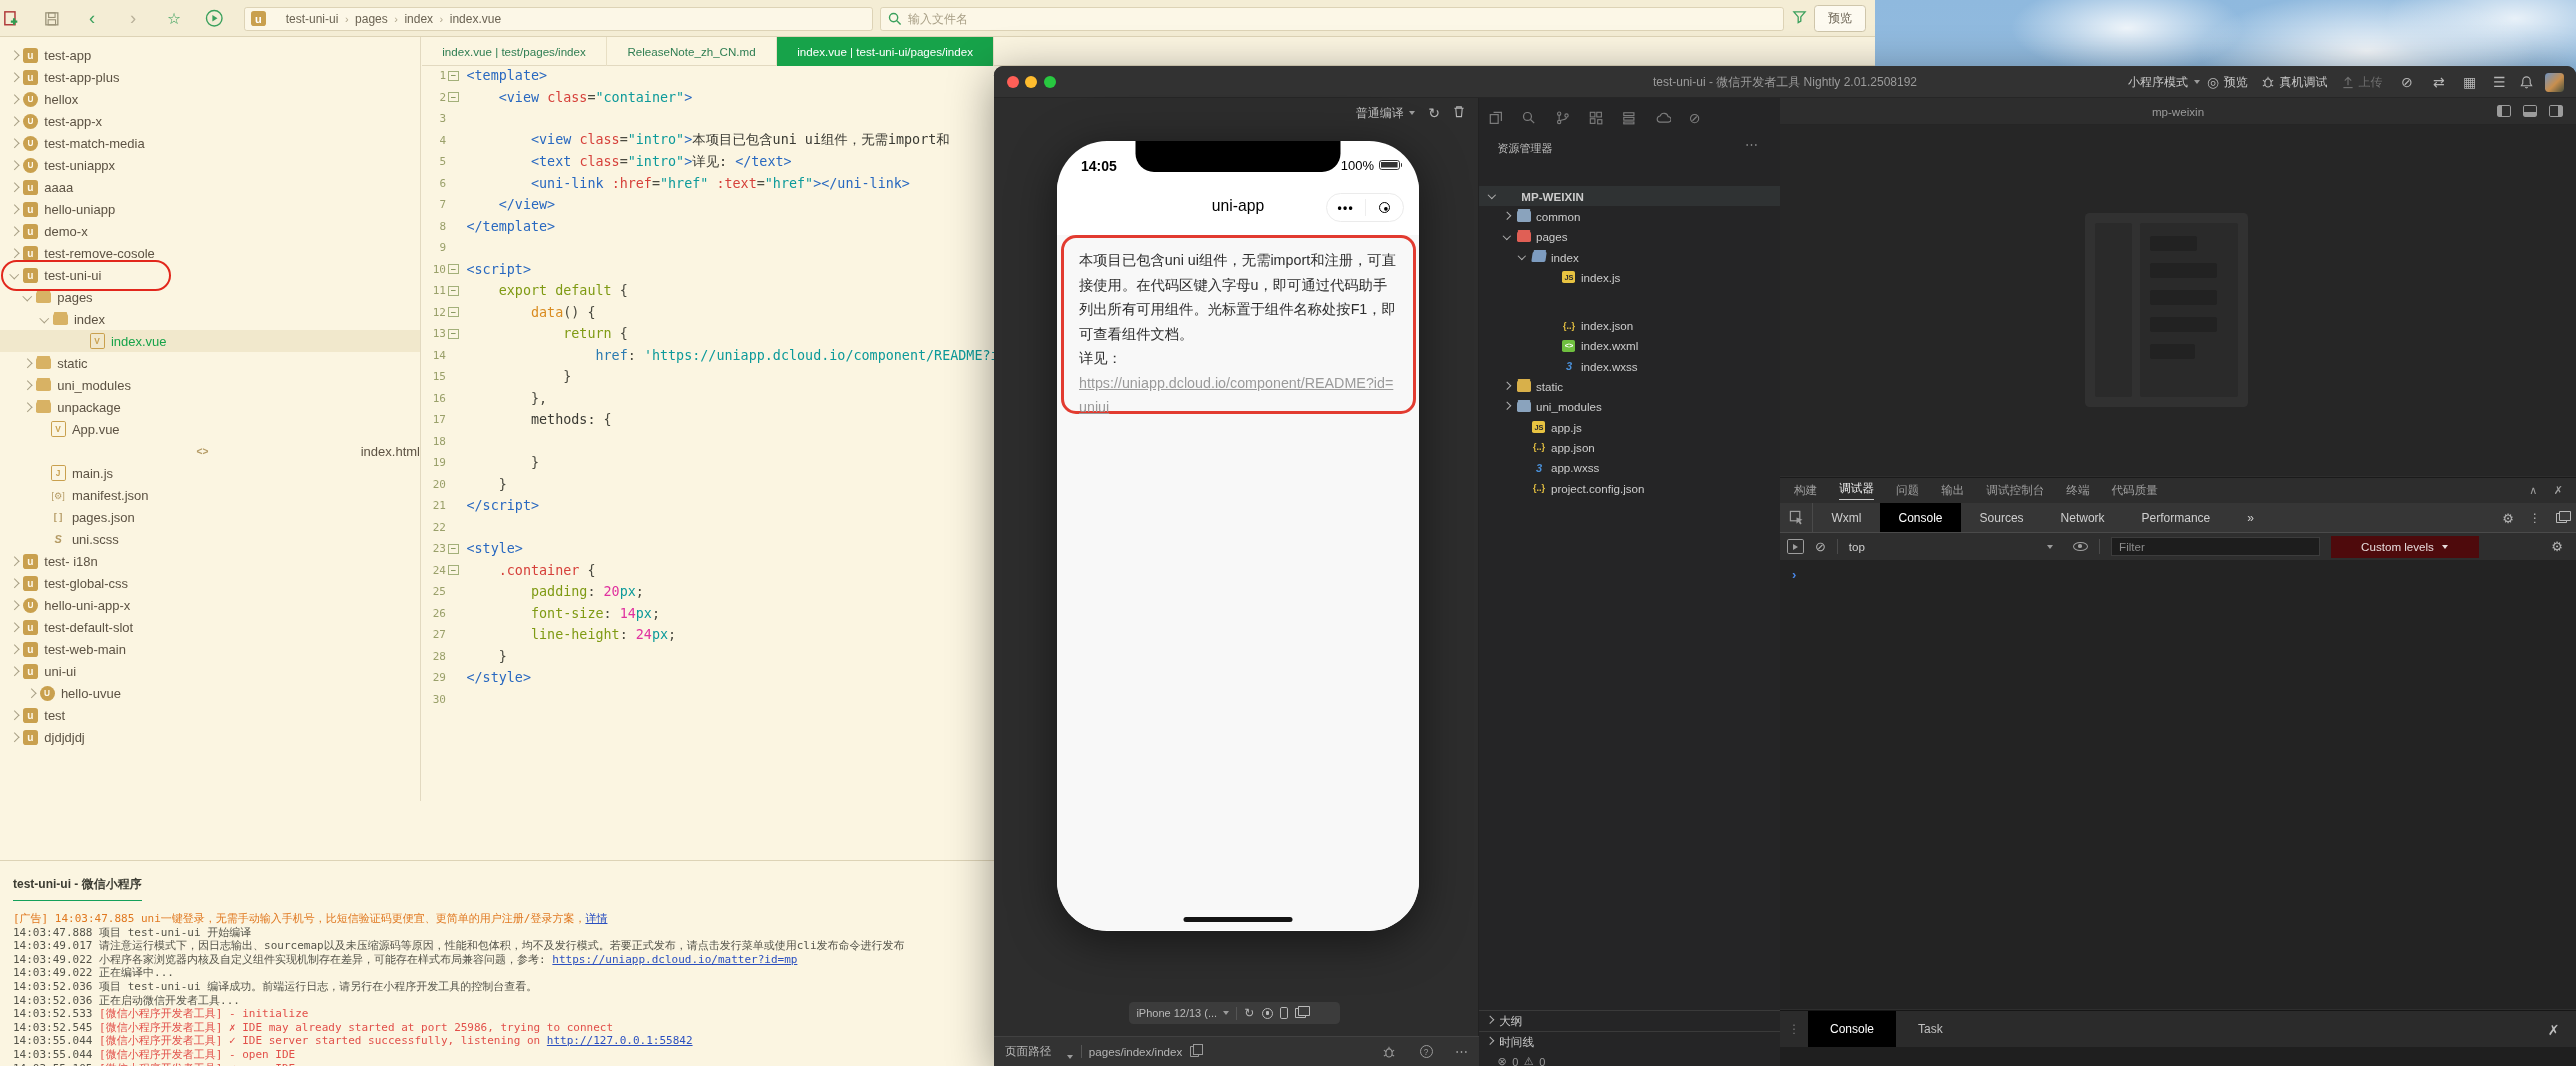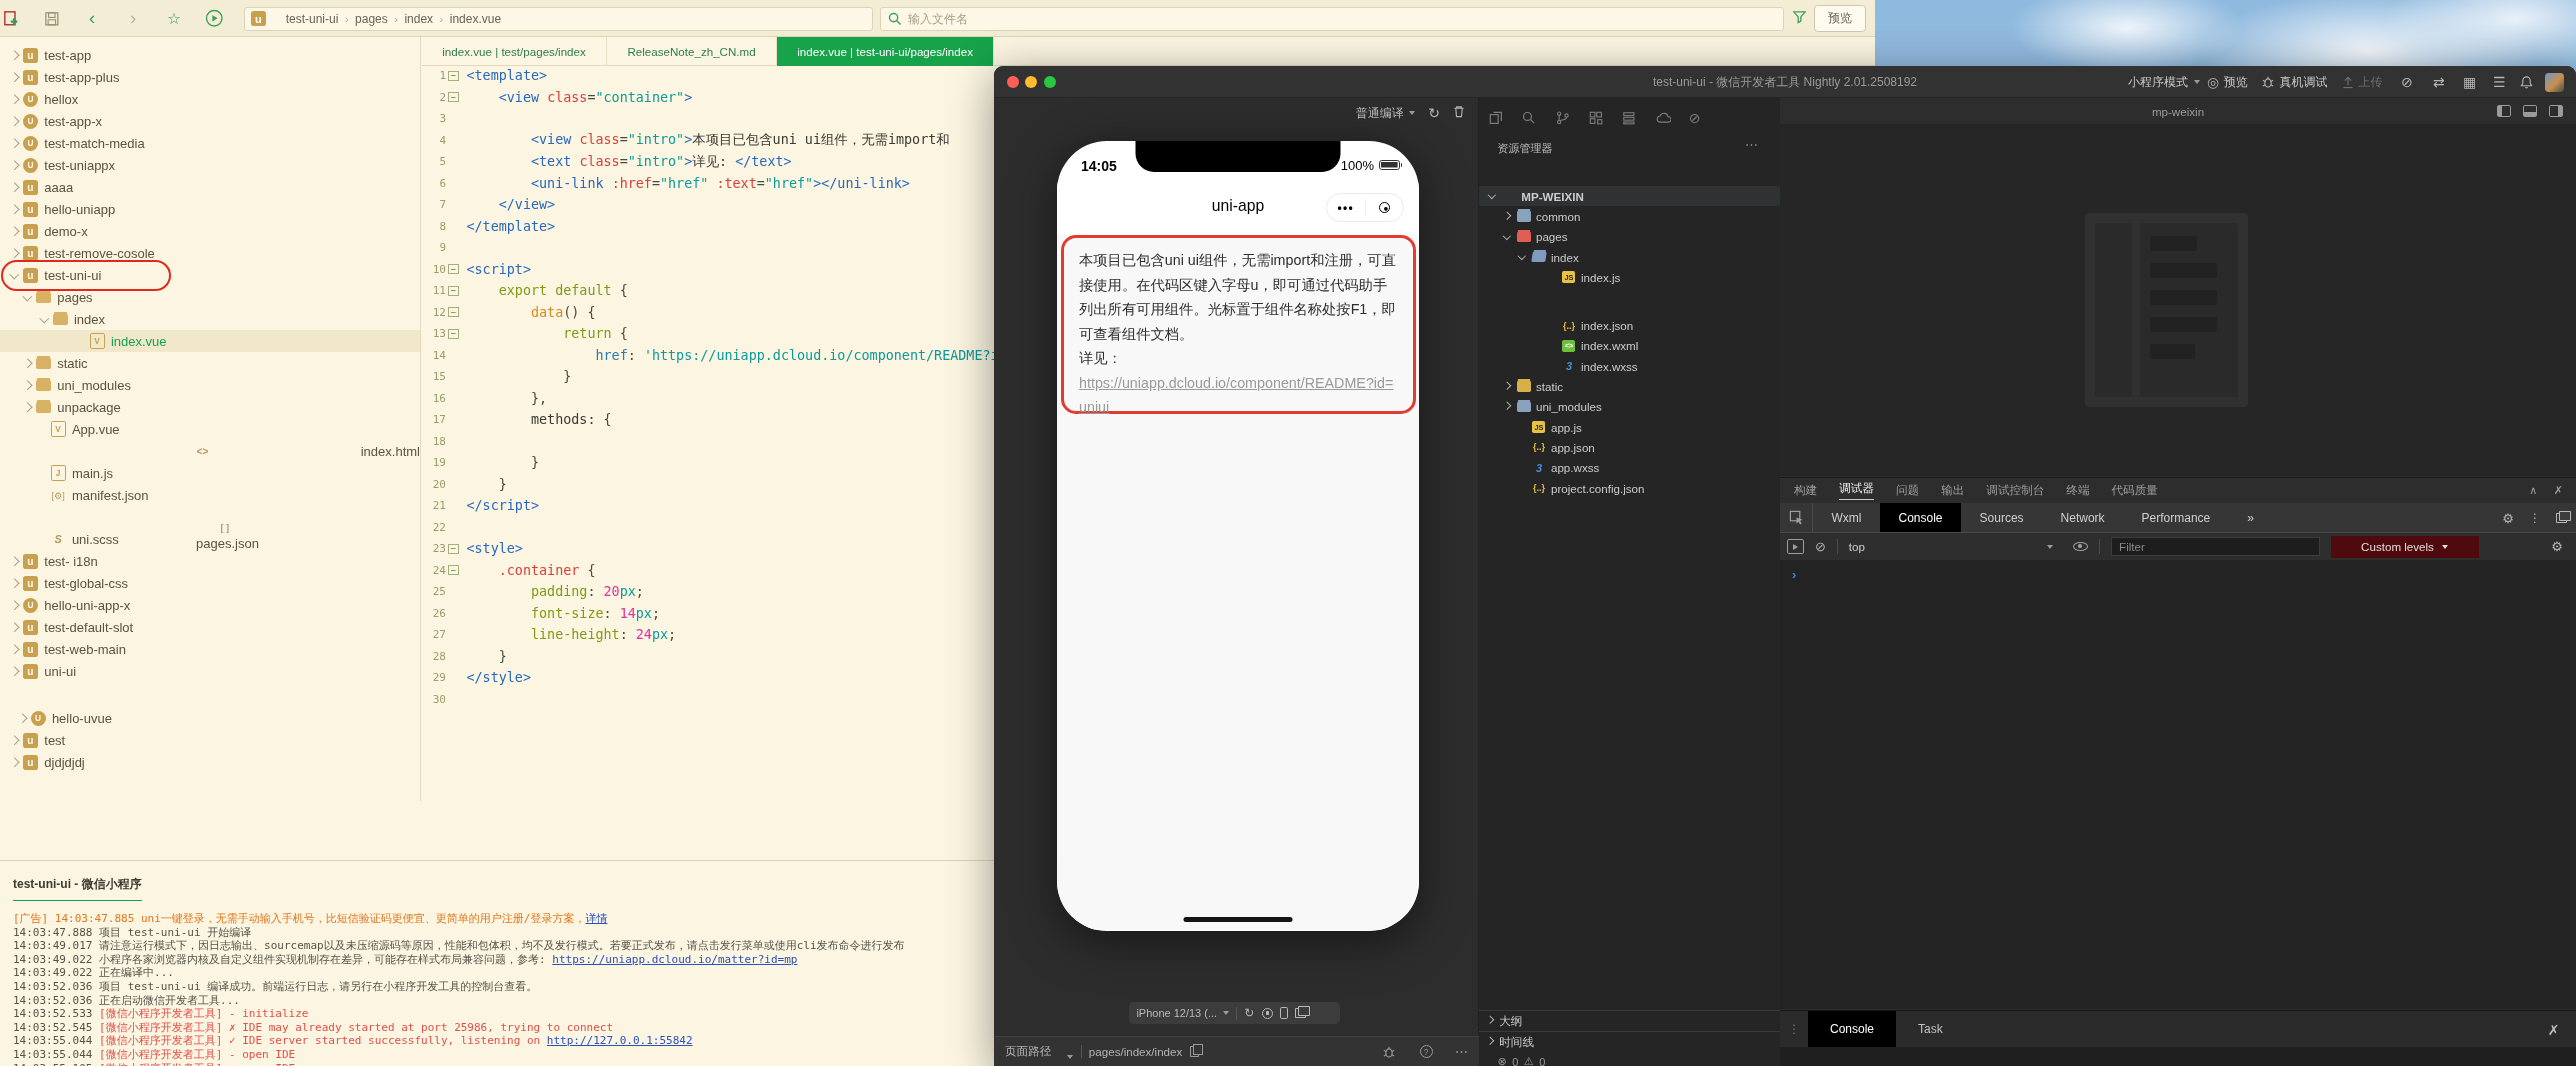--- a/index.html
+++ b/index.html
@@ -381,21 +381,21 @@
             <span class="fi ic-js-file"></span>
             <span class="lbl">main.js</span>
           </div>
 
           <div class="trow" style="padding-left: 35px;">
             <span class="chev" style="visibility: hidden;"></span>
             <span class="fi ic-manifest-file"></span>
             <span class="lbl">manifest.json</span>
           </div>
 
-          <div class="trow" style="padding-left: 35px; flex-direction: column;">
+          <div class="trow" style="padding-left: 35px;">
             <span class="chev" style="visibility: hidden;"></span>
             <span class="fi ic-json-file"></span>
             <span class="lbl">pages.json</span>
           </div>
 
           <div class="trow" style="padding-left: 35px;">
             <span class="chev" style="visibility: hidden;"></span>
             <span class="fi ic-scss-file"></span>
             <span class="lbl">uni.scss</span>
           </div>
@@ -429,21 +429,21 @@
             <span class="fi ic-uni-square"></span>
             <span class="lbl">test-web-main</span>
           </div>
 
           <div class="trow" style="padding-left: 7.4px;">
             <span class="chev right"></span>
             <span class="fi ic-uni-square"></span>
             <span class="lbl">uni-ui</span>
           </div>
 
-          <div class="trow" style="padding-left: 15px; margin-top: 25px;">
+          <div class="trow" style="padding-left: 24px;">
             <span class="chev right"></span>
             <span class="fi ic-uni-circle"></span>
             <span class="lbl">hello-uvue</span>
           </div>
 
           <div class="trow" style="padding-left: 7.4px;">
             <span class="chev right"></span>
             <span class="fi ic-uni-square"></span>
             <span class="lbl">test</span>
           </div>

